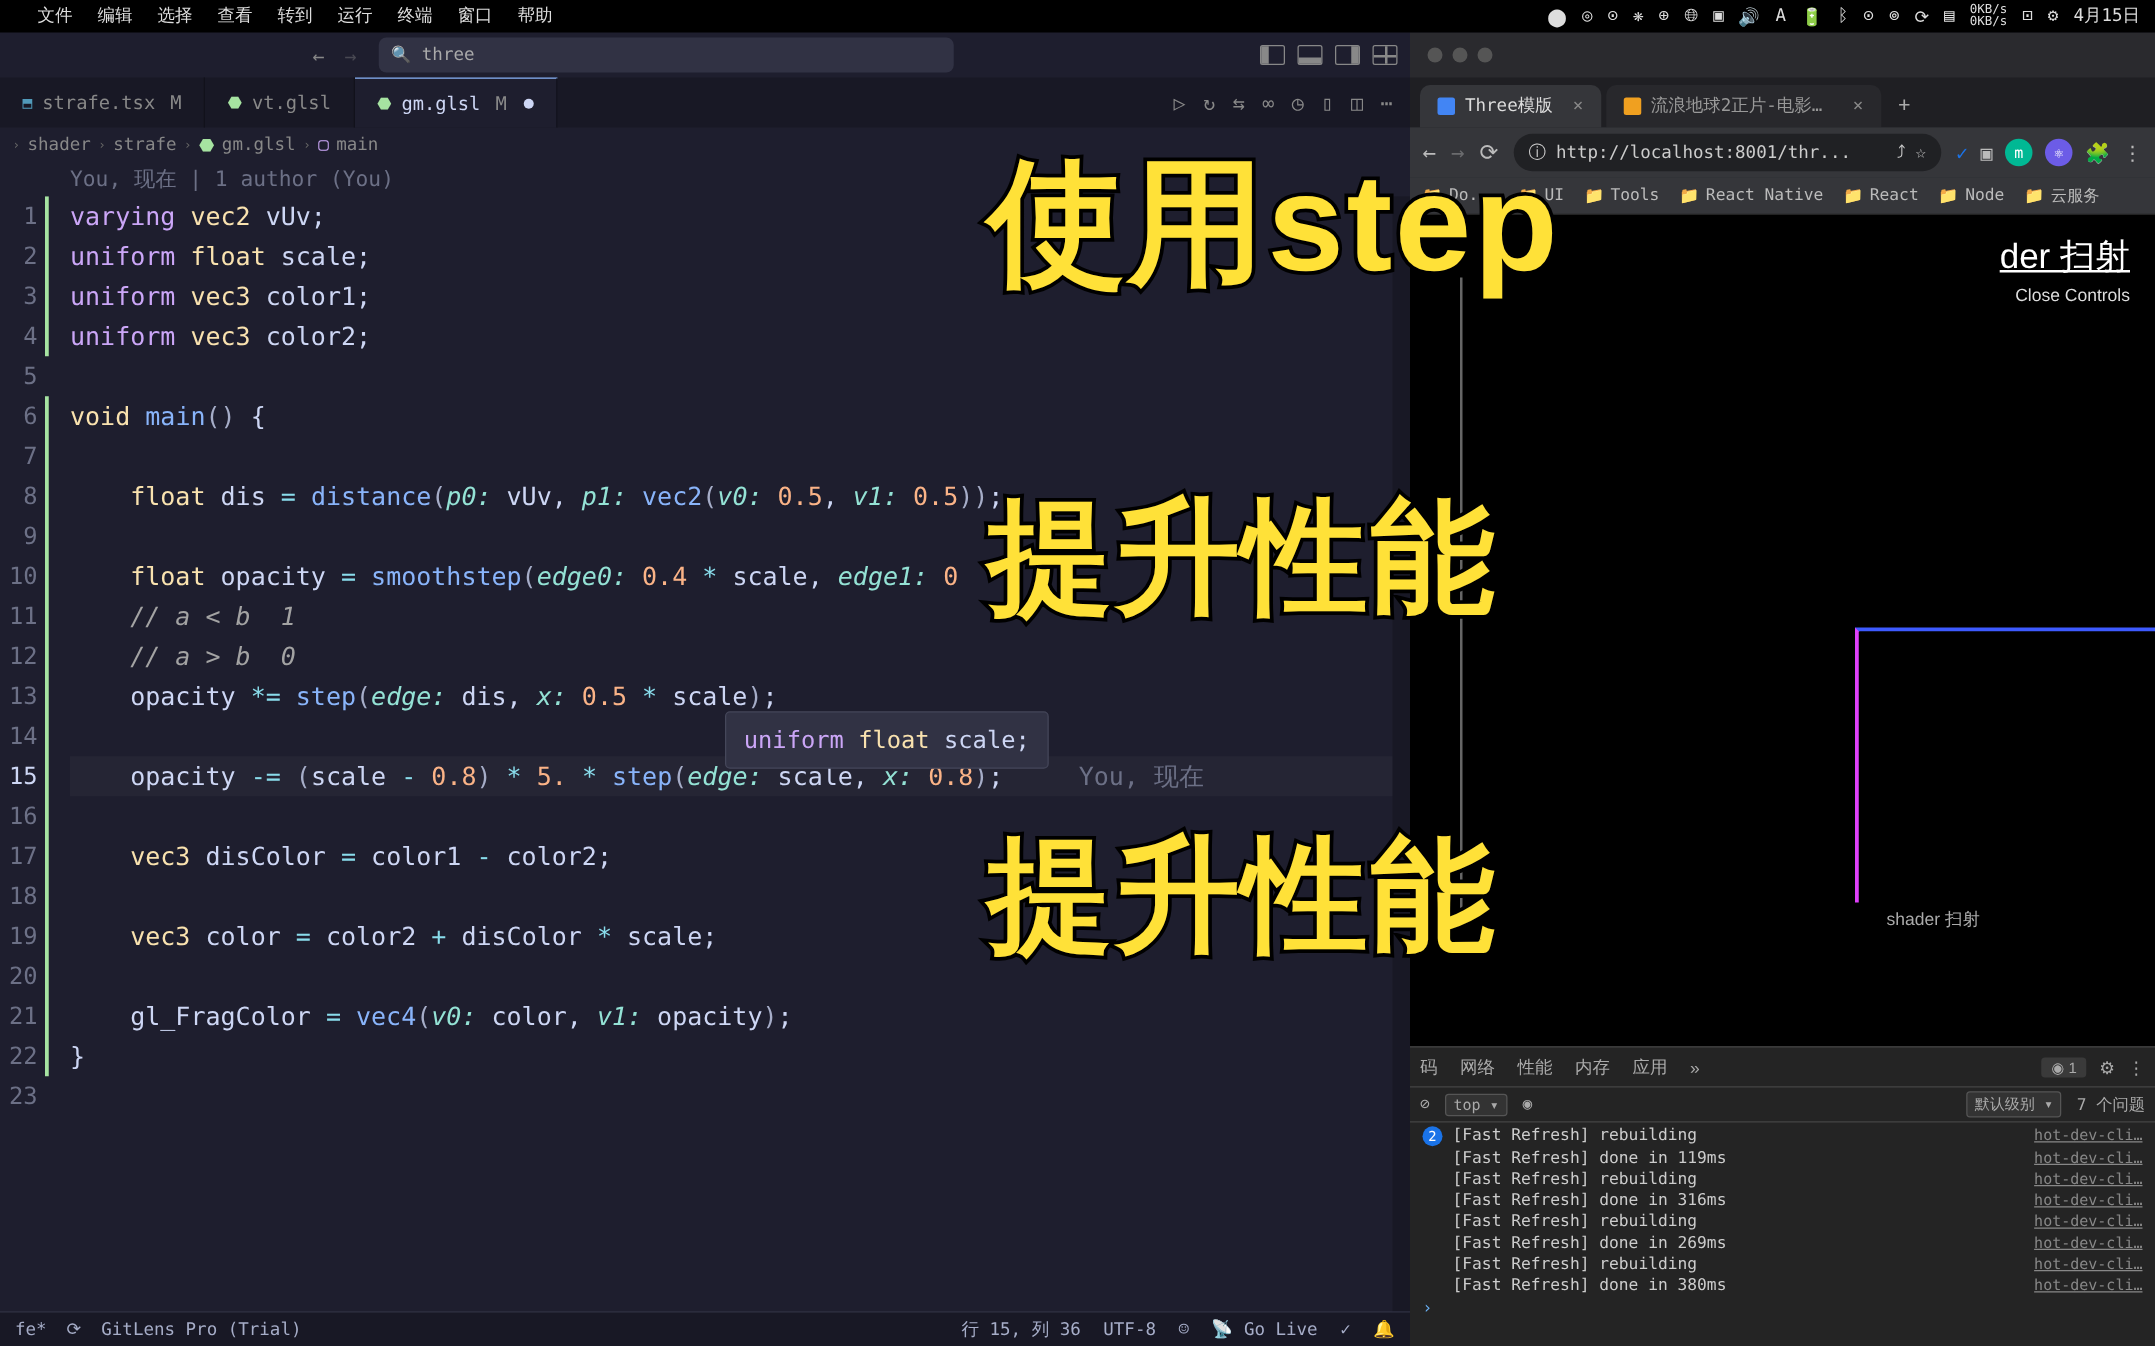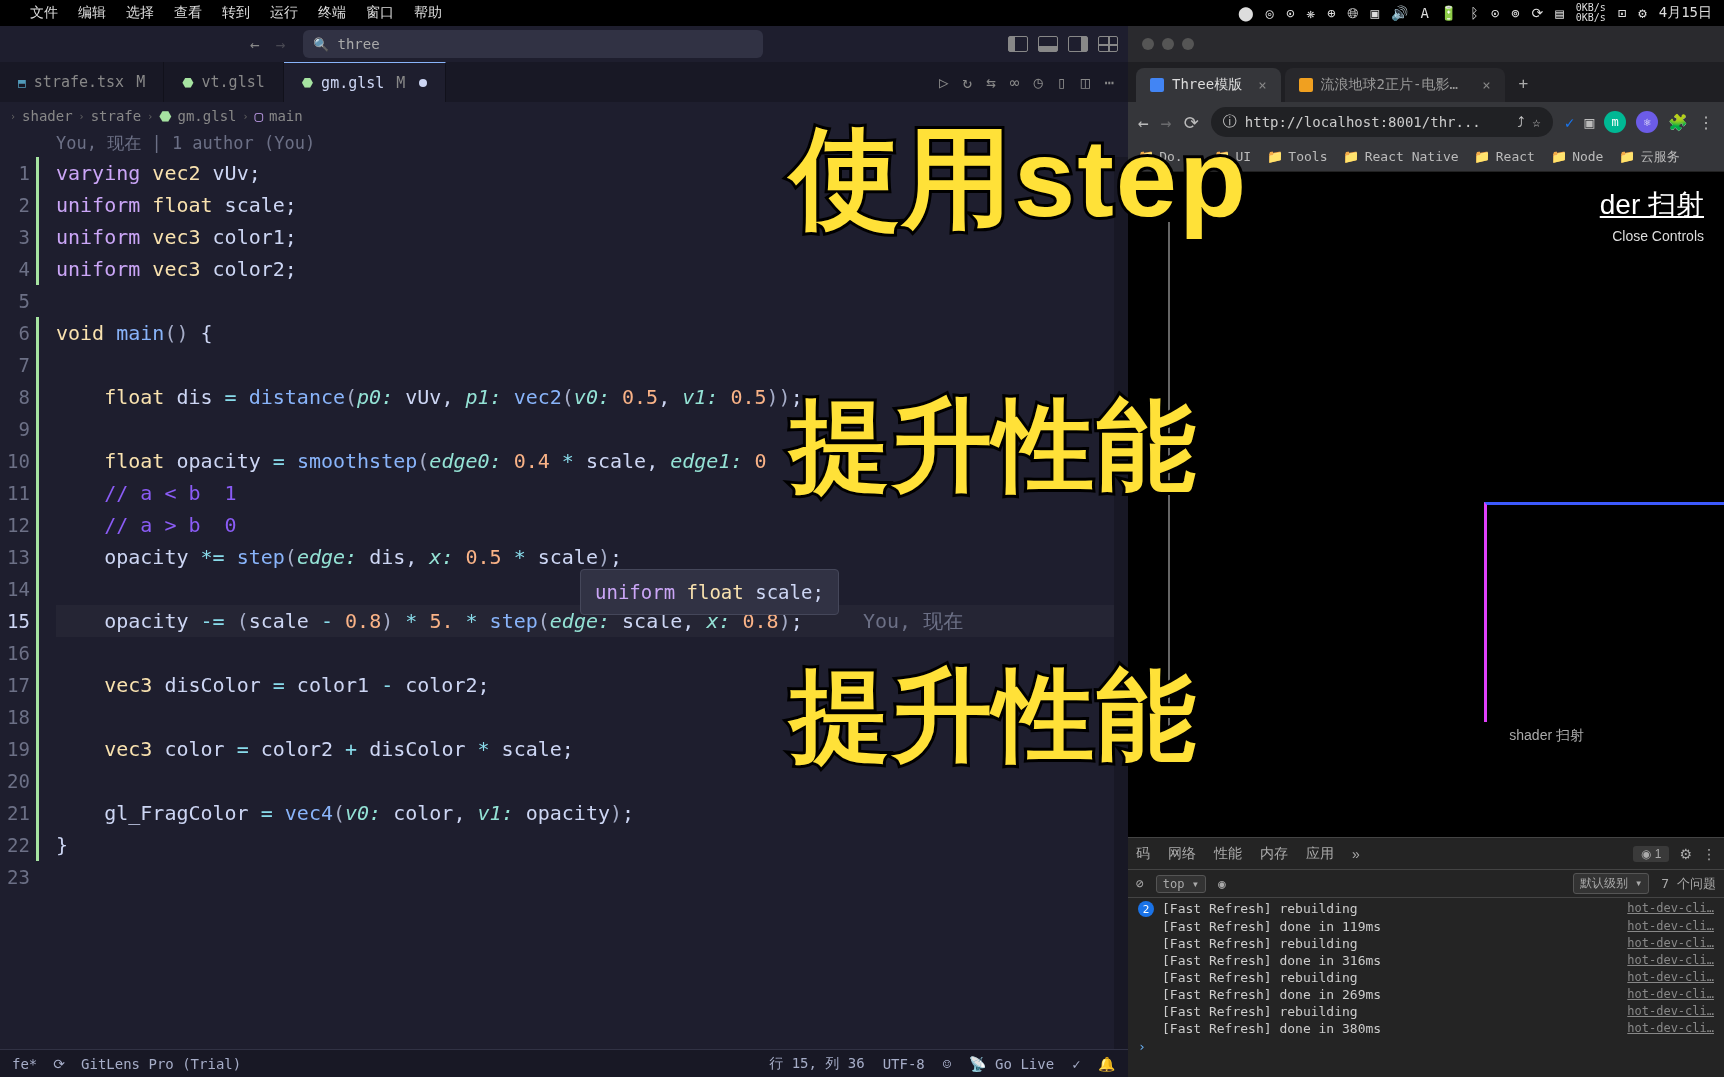--- a/index.html
+++ b/index.html
@@ -161,21 +161,21 @@
 .code-line { height: 32px; position: relative; }
 .code-line.current { background: rgba(255,255,255,0.03); }
 
 
 .kw { color: #cba6f7; }
 .type { color: #f9e2af; }
 .var { color: #cdd6f4; }
 .fn { color: #89b4fa; }
 .param { color: #94e2d5; font-style: italic; }
 .num { color: #fab387; }
-.comment { color: #8b5cf6; }
+.comment { color: #a3a3a3; font-style: italic; }
 .punct { color: #cdd6f4; }
 .op { color: #89dceb; }
 .inlay { color: #6c7086; }
 .parens { color: #a6adc8; }
 
 
 .hover-tip {
   position: absolute;
   background: #313244;
   border: 1px solid #45475a;

